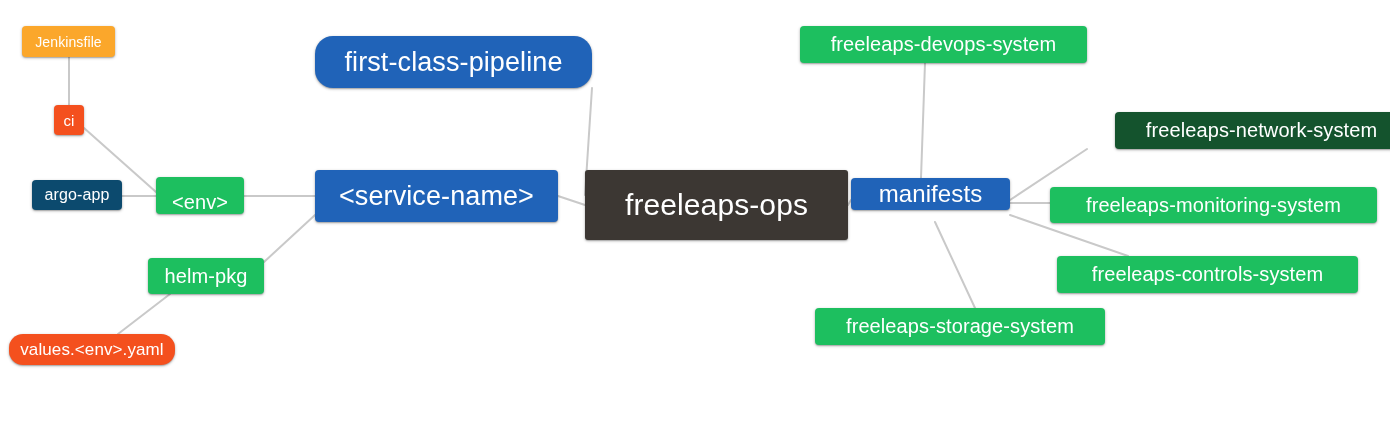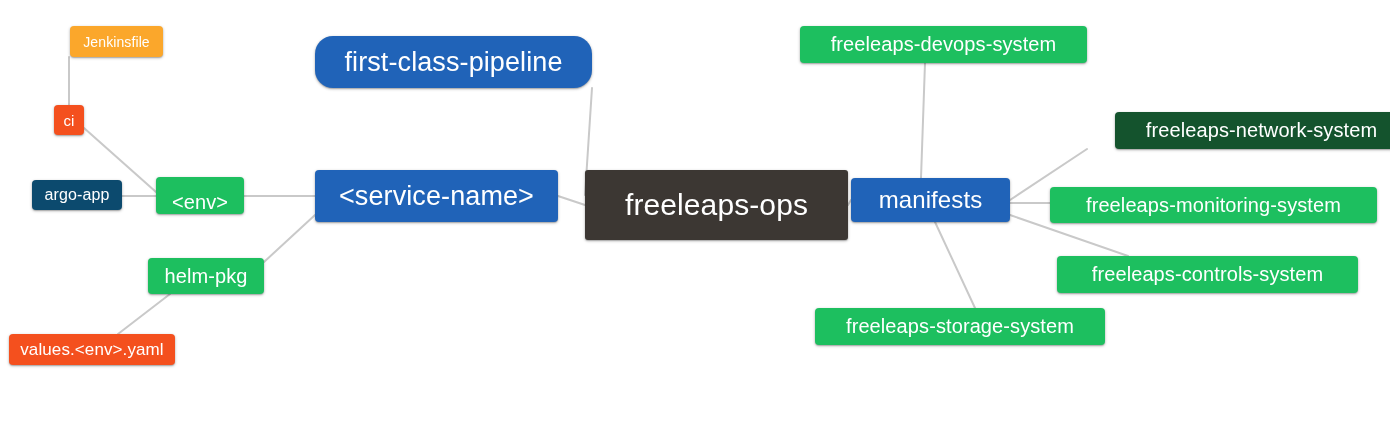--- a/index.html
+++ b/index.html
@@ -68,39 +68,39 @@
   <div id="node-layer">
       <div class="node root" style="left: 585px; top: 170px; width: 263px; height: 70px; background: rgb(60, 55, 51); font-size: 30px;">
         <span>freeleaps-ops</span>
       </div>
       <div class="node lvl1" style="left: 315px; top: 36px; width: 277px; height: 52px; background: rgb(32, 99, 184); font-size: 27px; border-radius: 18px;">
         <span>first-class-pipeline</span>
       </div>
       <div class="node lvl1" style="left: 315px; top: 170px; width: 243px; height: 52px; background: rgb(32, 99, 184); font-size: 27px;">
         <span>&lt;service-name&gt;</span>
       </div>
-      <div class="node lvl1" style="left: 851px; top: 178px; width: 159px; height: 44px; background: rgb(32, 99, 184); font-size: 24px;">
+      <div class="node lvl1" style="left: 851px; top: 178px; width: 159px; height: 32px; background: rgb(32, 99, 184); font-size: 24px;">
         <span>manifests</span>
       </div>
       <div class="node lvl2" style="left: 156px; top: 177px; width: 88px; height: 37px; background: rgb(29, 191, 95); font-size: 20px; align-items: flex-end;">
         <span>&lt;env&gt;</span>
       </div>
       <div class="node lvl2" style="left: 148px; top: 258px; width: 116px; height: 36px; background: rgb(29, 191, 95); font-size: 20px;">
         <span>helm-pkg</span>
       </div>
       <div class="node lvl3" style="left: 54px; top: 105px; width: 30px; height: 30px; background: rgb(244, 80, 30); font-size: 15px;">
         <span>ci</span>
       </div>
-      <div class="node lvl3" style="left: 22px; top: 26px; width: 93px; height: 31px; background: rgb(251, 167, 43); font-size: 14px; margin-left: 48px;">
+      <div class="node lvl3" style="left: 22px; top: 26px; width: 93px; height: 31px; background: rgb(251, 167, 43); font-size: 14px;">
         <span>Jenkinsfile</span>
       </div>
       <div class="node lvl3" style="left: 32px; top: 180px; width: 90px; height: 30px; background: #0c4a6e; font-size: 16px;">
         <span>argo-app</span>
       </div>
-      <div class="node lvl3" style="left: 9px; top: 334px; width: 166px; height: 31px; background: rgb(244, 80, 30); font-size: 17px;">
+      <div class="node lvl3" style="left: 9px; top: 334px; width: 166px; height: 31px; background: rgb(244, 80, 30); font-size: 17px; border-radius: 14px;">
         <span>values.&lt;env&gt;.yaml</span>
       </div>
       <div class="node lvl2" style="left: 800px; top: 26px; width: 287px; height: 37px; background: rgb(29, 191, 95); font-size: 20px;">
         <span>freeleaps-devops-system</span>
       </div>
       <div class="node lvl2" style="left: 1115px; top: 112px; width: 293px; height: 37px; background: #14532d; font-size: 20px;">
         <span>freeleaps-network-system</span>
       </div>
       <div class="node lvl2" style="left: 1050px; top: 187px; width: 327px; height: 36px; background: rgb(29, 191, 95); font-size: 20px;">
         <span>freeleaps-monitoring-system</span>

